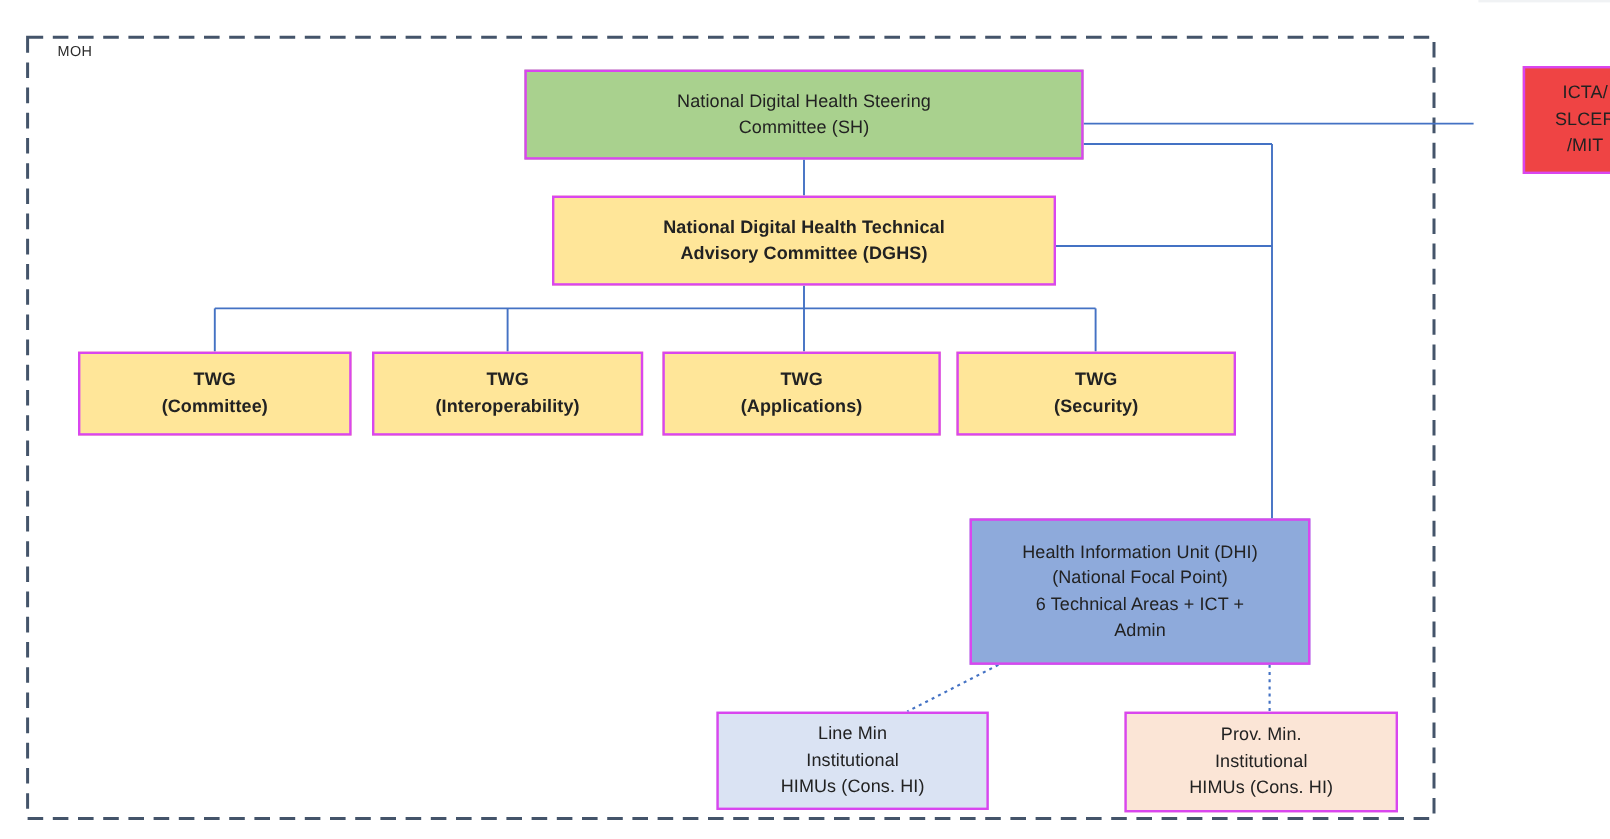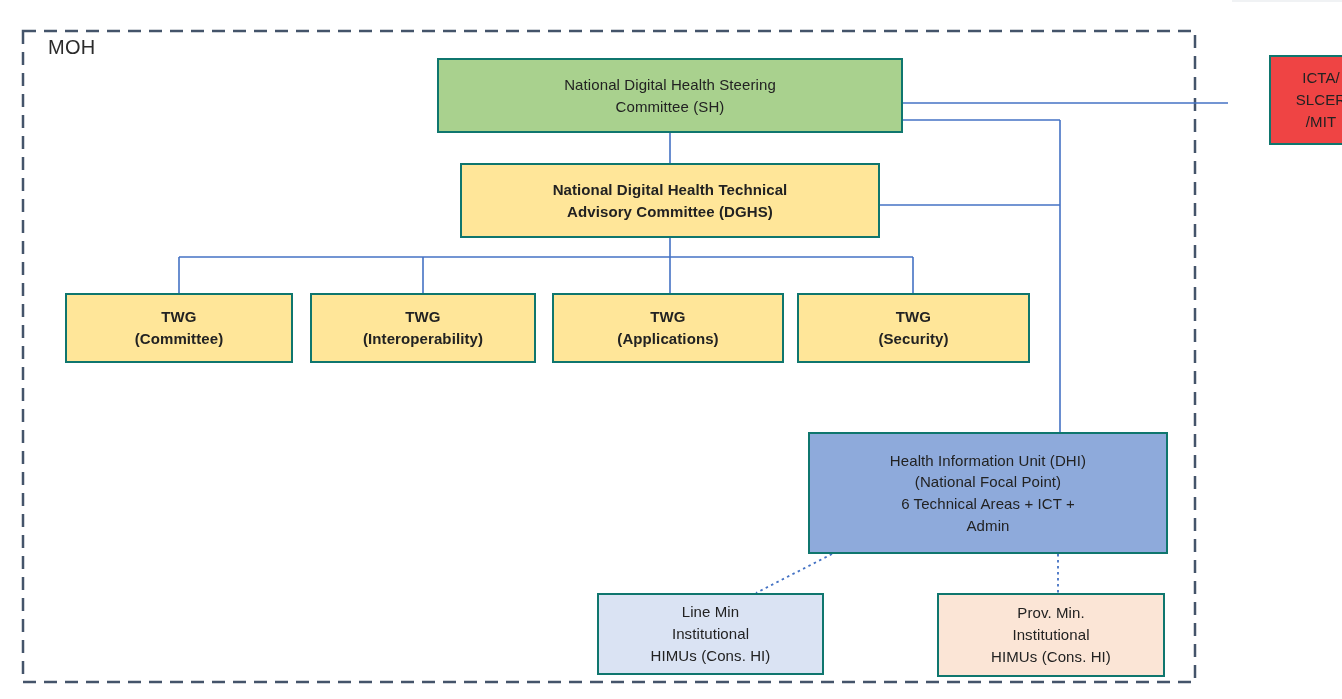--- a/index.html
+++ b/index.html
@@ -12,39 +12,39 @@
     overflow:hidden;
   }
   #connector-layer{
     position:absolute;left:0;top:0;width:1342px;height:699px;
     z-index:1;
   }
   .node{
     position:absolute;
     z-index:2;
     box-sizing:border-box;
-    border:2px solid #0f766e;
+    border:2px solid #d946ef;
     display:flex;
     flex-direction:column;
     justify-content:center;
     align-items:center;
     text-align:center;
     font-size:15px;
     line-height:1.45;
     letter-spacing:0.1px;
   }
   .fill-green{background:#a9d18e;}
   .fill-yellow{background:#ffe699;font-weight:bold;}
   .fill-blue{background:#8eaadb;}
   .fill-lightblue{background:#dae3f3;}
   .fill-peach{background:#fbe5d6;}
   .fill-gray{background:#ef4444;margin-left:41px;}
   #moh-label{
     position:absolute;left:48px;top:36px;
-    z-index:2;font-size:20px;color:#2b2b2b;letter-spacing:0.3px;
+    z-index:2;font-size:12px;color:#2b2b2b;letter-spacing:0.3px;
   }
   #top-right-artifact{
     position:absolute;left:1232px;top:0;width:110px;height:2px;
     background:#f0f2f4;z-index:0;
   }
 </style>
 </head>
 <body>
 
 <div id="stage">
@@ -101,21 +101,21 @@
   <div class="node fill-yellow" style="left:552px;top:293px;width:232px;height:70px;">
     <div>TWG</div>
     <div>(Applications)</div>
   </div>
 
   <div class="node fill-yellow" style="left:797px;top:293px;width:233px;height:70px;">
     <div>TWG</div>
     <div>(Security)</div>
   </div>
 
-  <div class="node fill-blue" style="left:808px;top:432px;width:360px;height:122px;">
+  <div class="node fill-blue" style="left:808px;top:432px;width:284px;height:122px;">
     <div>Health Information Unit (DHI)</div>
     <div>(National Focal Point)</div>
     <div>6 Technical Areas + ICT +</div>
     <div>Admin</div>
   </div>
 
   <div class="node fill-lightblue" style="left:597px;top:593px;width:227px;height:82px;">
     <div>Line Min</div>
     <div>Institutional</div>
     <div>HIMUs (Cons. HI)</div>

